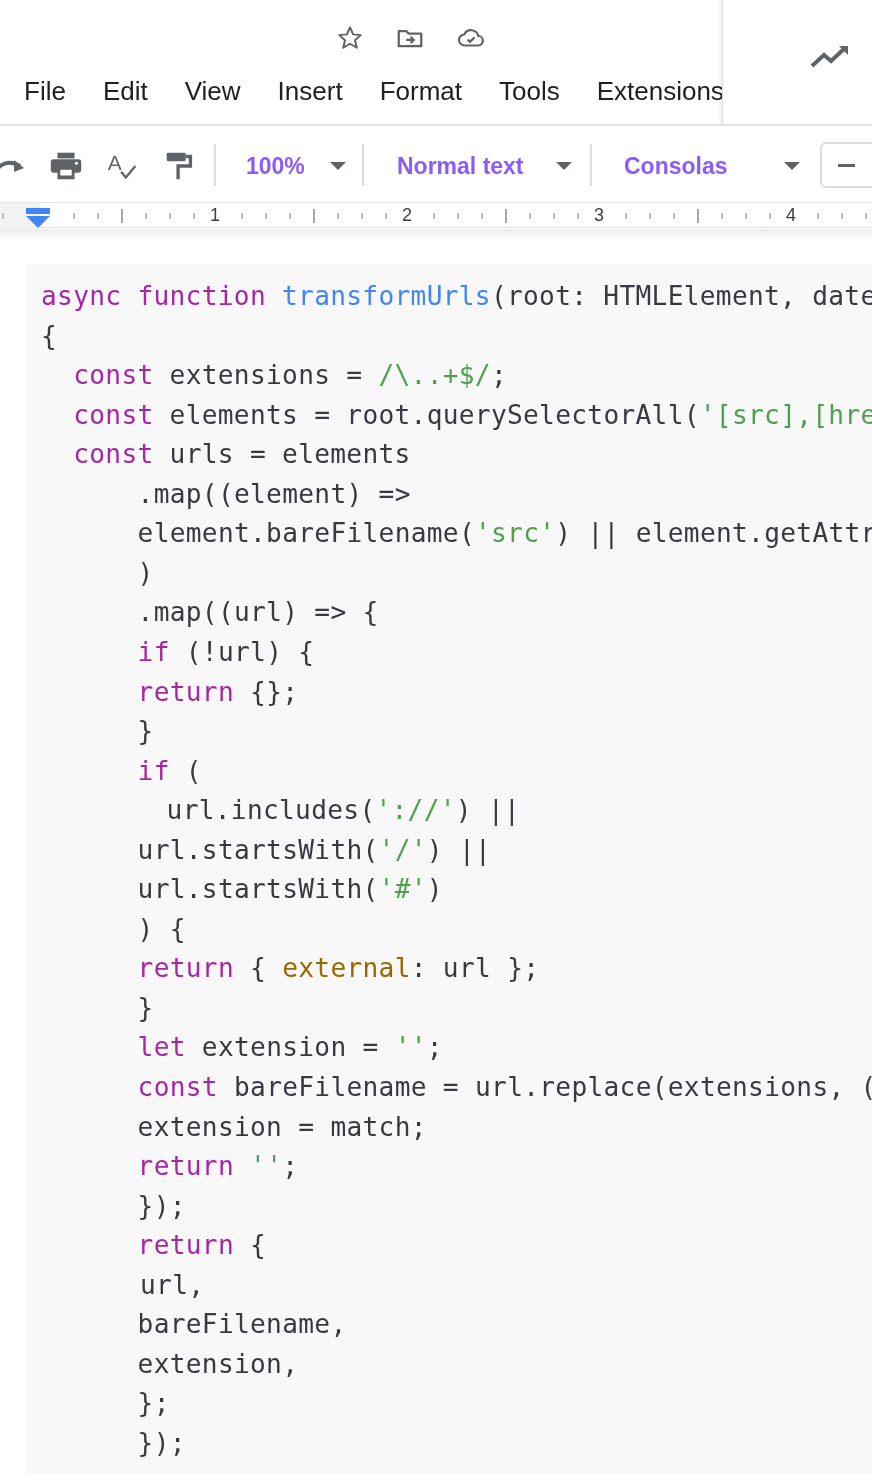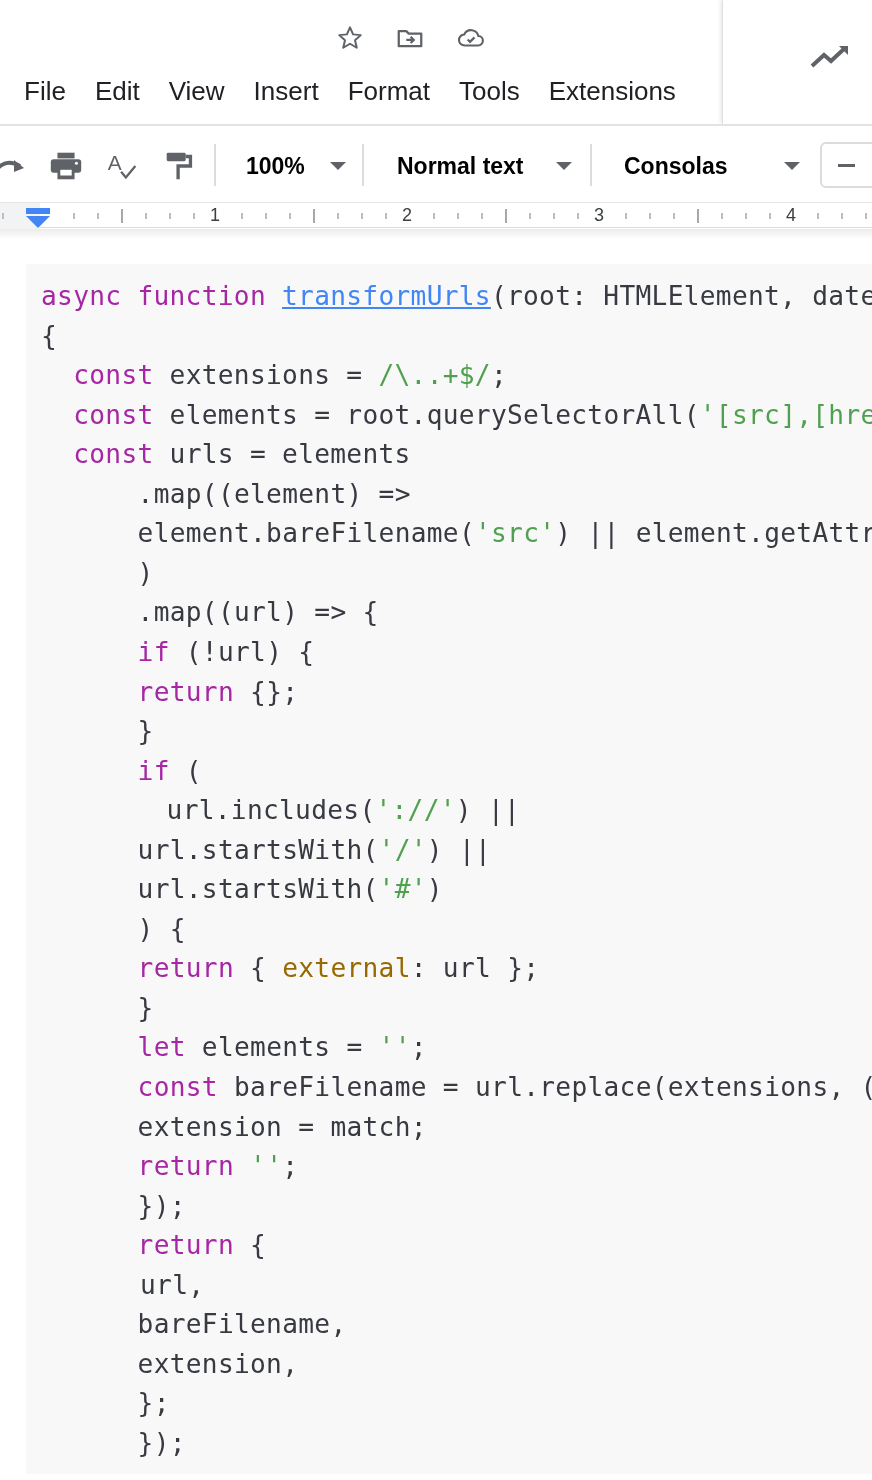--- a/index.html
+++ b/index.html
@@ -4,49 +4,49 @@
   <style>
     * { box-sizing: border-box; margin: 0; padding: 0; }
     html, body { width: 872px; height: 1480px; overflow: hidden; background: #ffffff; }
     body { position: relative; font-family: "Liberation Sans", sans-serif; color: #202124; }
 
     
     .titlebar { position: absolute; left: 0; top: 0; width: 872px; height: 124px; background: #fff; }
     .doc-title { position: absolute; left: 26px; top: 16px; font-size: 33px; color: #000; letter-spacing: -0.3px; }
     .title-icon { position: absolute; top: 22px; width: 32px; height: 32px; display: flex; align-items: center; justify-content: center; }
     .title-icon svg { width: 30px; height: 30px; }
-    .menubar { position: absolute; left: 24px; top: 74px; display: flex; gap: 0; align-items: center; }
+    .menubar { position: absolute; left: 24px; top: 74px; display: flex; gap: 8px; align-items: center; }
     .menu-item { font-size: 26px; color: #202124; margin-right: 29px; line-height: 34px; }
     .right-panel { position: absolute; left: 722px; top: 0; width: 150px; height: 124px; background: #fff; border-left: 1px solid #e0e0e0; box-shadow: -2px 0 3px rgba(0,0,0,0.08); }
     .trend-icon { position: absolute; left: 808px; top: 40px; width: 46px; height: 34px; }
 
     
     .toolbar { position: absolute; left: 0; top: 124px; width: 872px; height: 78px; background: #fff; border-top: 2px solid #e3e3e3; }
     .tb-icon { position: absolute; top: 20px; width: 40px; height: 40px; display: flex; align-items: center; justify-content: center; }
     .tb-sep { position: absolute; top: 18px; width: 2px; height: 42px; background: #dadce0; }
-    .tb-select { position: absolute; top: 20px; height: 40px; display: flex; align-items: center; font-size: 23px; font-weight: bold; color: #000000; }
+    .tb-select { position: absolute; top: 20px; height: 40px; display: flex; align-items: center; font-size: 23px; font-weight: bold; color: #8b5cf6; }
     .tb-caret { position: absolute; top: 36px; width: 0; height: 0; border-left: 8px solid transparent; border-right: 8px solid transparent; border-top: 8px solid #5f6368; }
     .minus-btn { position: absolute; left: 820px; top: 16px; width: 60px; height: 46px; border: 2px solid #dadce0; border-radius: 6px; background: #fff; }
     .minus-btn span { position: absolute; left: 16px; top: 20px; width: 17px; height: 3px; background: #5f6368; }
 
     
     .ruler { position: absolute; left: 0; top: 202px; width: 872px; height: 26px; background: #fff; border-top: 1px solid #e6e6e6; border-bottom: 1px solid #dcdcdc; }
     .ruler-margin { position: absolute; left: 0; top: 0; width: 40px; height: 26px; background: #f1f3f4; }
     .tick { position: absolute; top: 10px; width: 2px; height: 6px; background: #bdbdbd; }
     .tick.major { top: 6px; height: 14px; background: #a8a8a8; }
     .ruler-num { position: absolute; top: 2px; font-size: 18px; color: #3c4043; width: 14px; text-align: center; }
     .indent-marker { position: absolute; left: 26px; top: 5px; width: 24px; height: 22px; }
     .shadow-band { position: absolute; left: 0; top: 229px; width: 872px; height: 10px; background: linear-gradient(#ececec, #ffffff); }
 
     
     .page { position: absolute; left: 0; top: 239px; width: 872px; height: 1241px; background: #ffffff; }
     .code-block { position: absolute; left: 26px; top: 264px; width: 846px; height: 1210px; background: #f8f8f8; }
     .code-line { position: absolute; left: 41px; height: 40px; white-space: pre; font-family: "DejaVu Sans Mono", "Liberation Mono", monospace; font-size: 26.2px; line-height: 40px; color: #383a42; letter-spacing: 0.3px; }
     .kw { color: #a626a4; }
-    .fn { color: #4285f4; text-decoration: underline; }
+    .fn { color: #4285f4; }
     .str { color: #50a14f; }
     .prop { color: #986801; }
   </style>
 </head>
 <body>
 
 <div class="titlebar">
 
   <div class="title-icon" style="left:334px;">
     <svg viewBox="0 0 24 24">
@@ -203,21 +203,21 @@
     <div class="code-line" style="top: 631.95px; left: 137.6px;"><span class="kw">if</span><span> (!url) {</span></div>
     <div class="code-line" style="top: 671.5px; left: 137.6px;"><span class="kw">return</span><span> {};</span></div>
     <div class="code-line" style="top: 711.05px; left: 137.6px;"><span>}</span></div>
     <div class="code-line" style="top: 750.6px; left: 137.6px;"><span class="kw">if</span><span> (</span></div>
     <div class="code-line" style="top: 790.15px; left: 137.6px; margin-left: 29px;"><span>url.includes(</span><span class="str">'://'</span><span>) ||</span></div>
     <div class="code-line" style="top: 829.7px; left: 137.6px;"><span>url.startsWith(</span><span class="str">'/'</span><span>) ||</span></div>
     <div class="code-line" style="top: 869.25px; left: 137.6px;"><span>url.startsWith(</span><span class="str">'#'</span><span>)</span></div>
     <div class="code-line" style="top: 908.8px; left: 137.6px;"><span>) {</span></div>
     <div class="code-line" style="top: 948.35px; left: 137.6px; text-align: right;"><span class="kw">return</span><span> { </span><span class="prop">external</span><span>: url };</span></div>
     <div class="code-line" style="top: 987.9px; left: 137.6px;"><span>}</span></div>
-    <div class="code-line" style="top: 1027.45px; left: 137.6px;"><span class="kw">let</span><span> elements = </span><span class="str">''</span><span>;</span></div>
+    <div class="code-line" style="top: 1027.45px; left: 137.6px;"><span class="kw">let</span><span> extension = </span><span class="str">''</span><span>;</span></div>
     <div class="code-line" style="top: 1067px; left: 137.6px;"><span class="kw">const</span><span> bareFilename = url.replace(extensions, (</span></div>
     <div class="code-line" style="top: 1106.55px; left: 137.6px;"><span>extension = match;</span></div>
     <div class="code-line" style="top: 1146.1px; left: 137.6px;"><span class="kw">return</span><span> </span><span class="str">''</span><span>;</span></div>
     <div class="code-line" style="top: 1185.65px; left: 137.6px;"><span>});</span></div>
     <div class="code-line" style="top: 1225.2px; left: 137.6px;"><span class="kw">return</span><span> {</span></div>
     <div class="code-line" style="top: 1264.75px; left: 140px;"><span>url,</span></div>
     <div class="code-line" style="top: 1304.3px; left: 137.6px;"><span>bareFilename,</span></div>
     <div class="code-line" style="top: 1343.85px; left: 137.6px;"><span>extension,</span></div>
     <div class="code-line" style="top: 1383.4px; left: 137.6px;"><span>};</span></div>
     <div class="code-line" style="top: 1422.95px; left: 137.6px;"><span>});</span></div>

